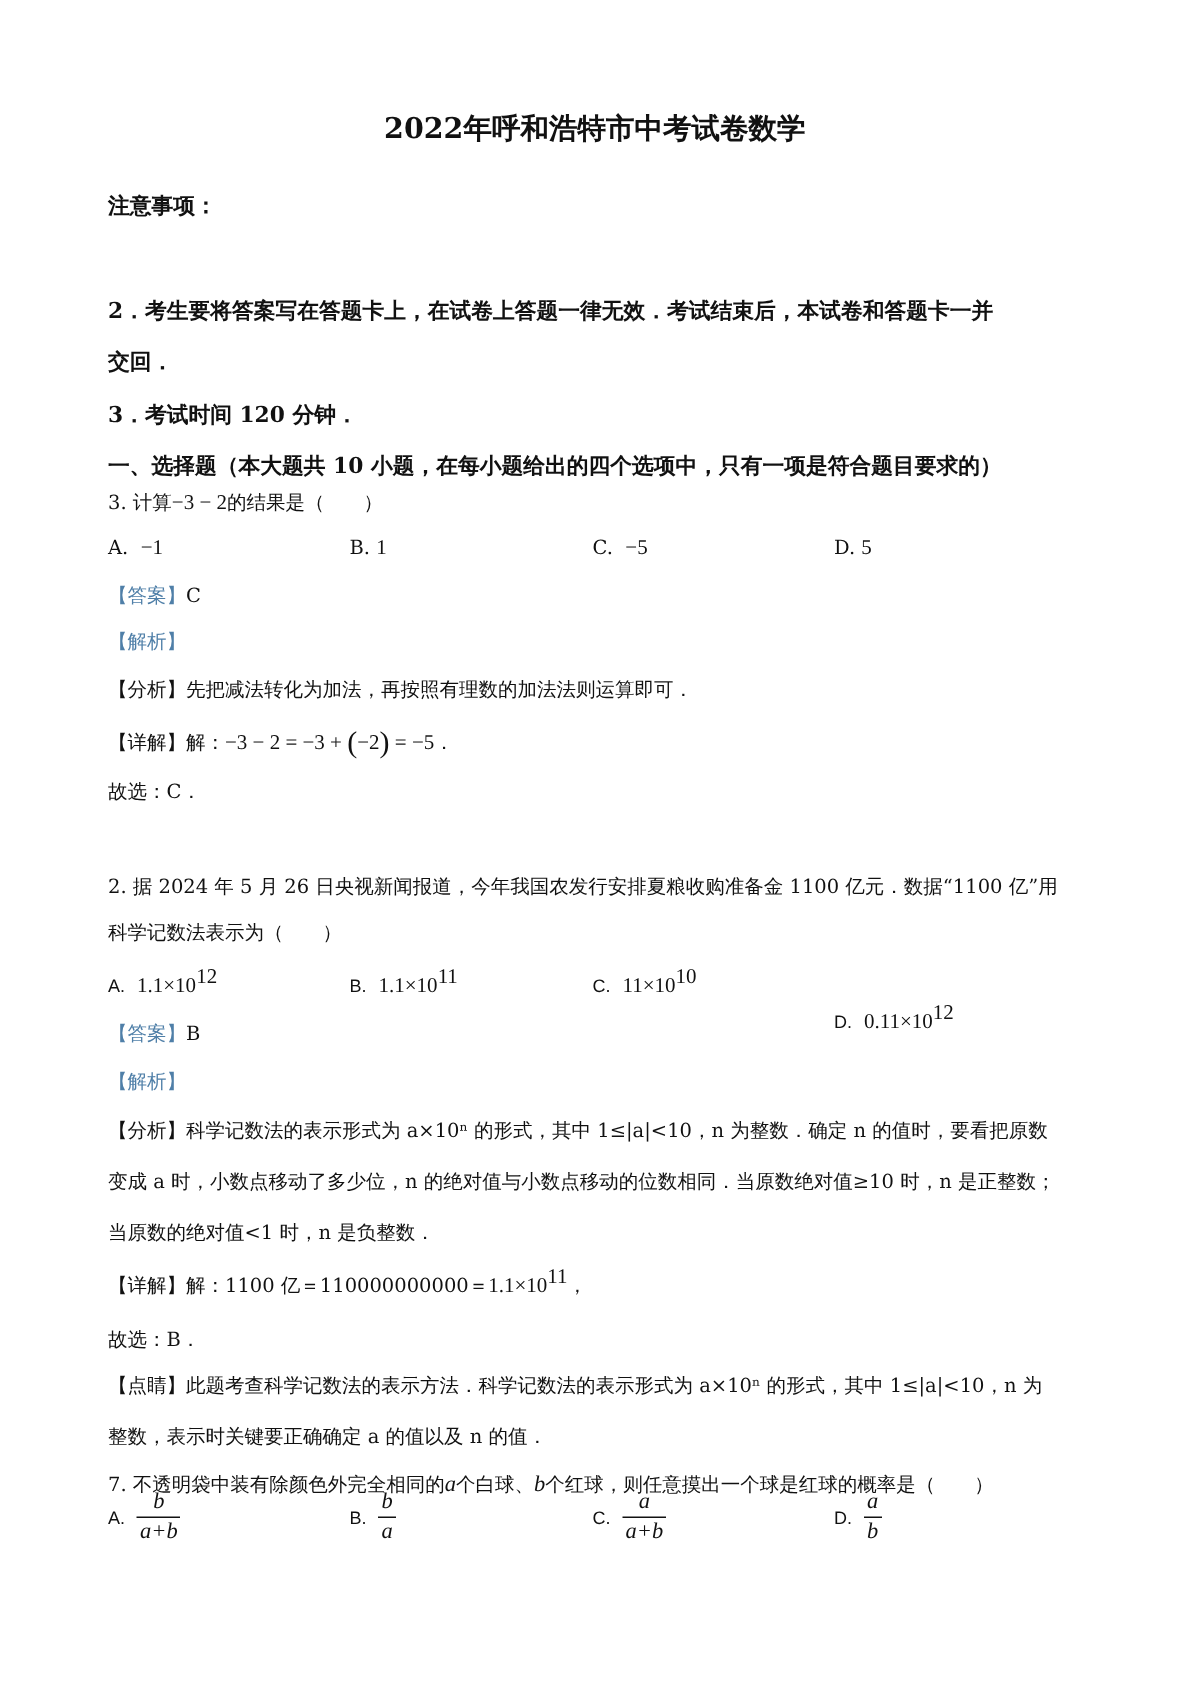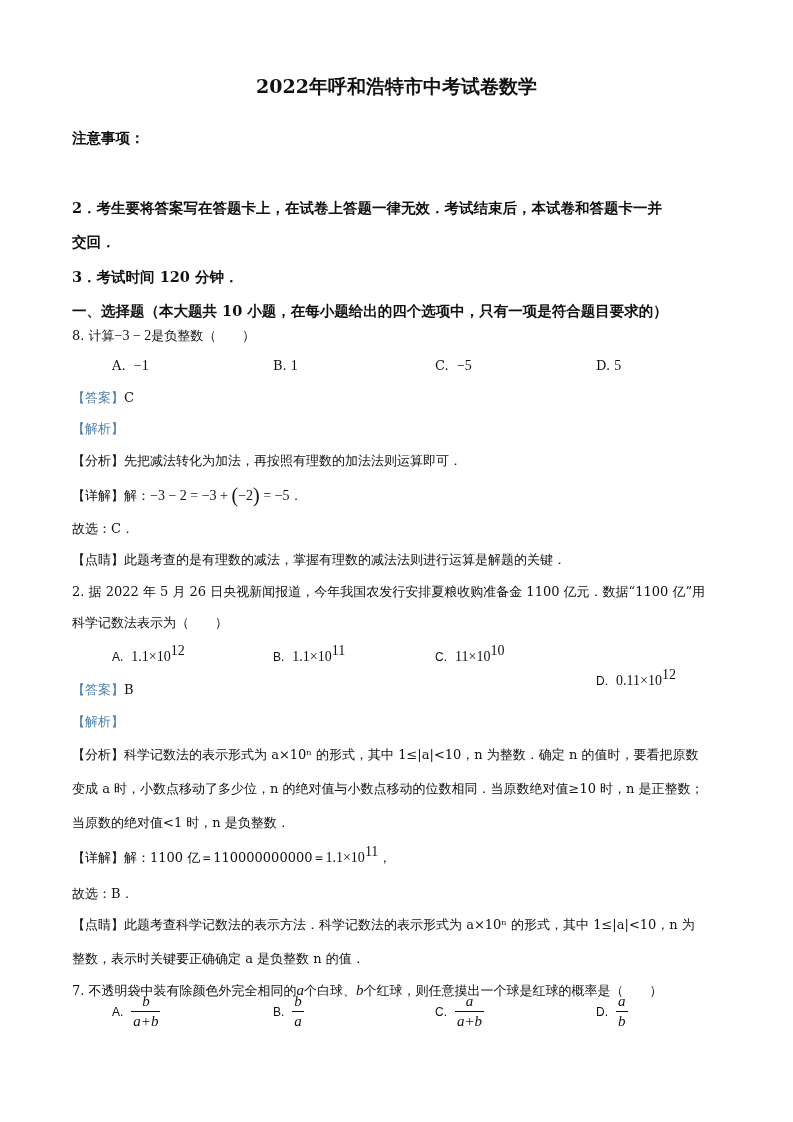--- a/index.html
+++ b/index.html
@@ -11,21 +11,21 @@
   .page { position: absolute; left: 0; top: 0; width: 793px; height: 1122px; }
   .line { position: absolute; left: 72px; white-space: nowrap; font-size: 13px; line-height: 18px; }
   .bold { font-weight: bold; font-size: 14.5px; text-align: right; }
   .title {
     position: absolute; top: 74px; left: 0; width: 793px; text-align: center;
     font-size: 19px; font-weight: bold; line-height: 24px;
   }
   .tag-blue { color: #4f7fa8; }
   .math { font-family: Liberation Serif, serif; font-size: 14px; }
   .math i, .var { font-style: italic; font-family: "Liberation Serif", serif; }
-  .opt { position: absolute; white-space: nowrap; font-size: 13px; line-height: 18px; margin-left: 40px; }
+  .opt { position: absolute; white-space: nowrap; font-size: 13px; line-height: 18px; }
   .optlbl { font-family: "Liberation Sans", sans-serif; font-size: 12px; margin-right: 8px; }
   sup { font-size: 9px; vertical-align: 6px; line-height: 0; }
   .frac { display: inline-flex; flex-direction: column; align-items: center; vertical-align: middle; font-family: "Liberation Serif", serif; font-style: italic; font-size: 15px; line-height: 17px; }
   .frac .num { padding: 0 2px 1px 2px; }
   .frac .den { border-top: 1px solid #111; padding: 1px 2px 0 2px; }
   .paren-big { font-size: 20px; vertical-align: -2px; }
 </style>
 </head>
 <body>
 
@@ -34,51 +34,50 @@
   <div class="title">2022年呼和浩特市中考试卷数学</div>
 
   <div class="line bold" style="top:129px">注意事项：</div>
   <div class="line bold" style="top:199px">2．考生要将答案写在答题卡上，在试卷上答题一律无效．考试结束后，本试卷和答题卡一并</div>
   <div class="line bold" style="top:233px">交回．</div>
   <div class="line bold" style="top:268px">3．考试时间 120 分钟．</div>
 
   <div class="line bold" style="top:302px">一、选择题（本大题共 10 小题，在每小题给出的四个选项中，只有一项是符合题目要求的）</div>
 
   <div class="line" style="top:327px">
-    <span>8. 计算</span><span class="math">−3 − 2</span><span>是负整数（　　）</span>
+    <span>3. 计算</span><span class="math">−3 − 2</span><span>的结果是（　　）</span>
   </div>
   <div class="opt" style="top:357px; left:72px"><span>A.</span>&nbsp;&nbsp;<span class="math">−1</span></div>
   <div class="opt" style="top:357px; left:233px"><span>B.</span>&nbsp;<span class="math">1</span></div>
   <div class="opt" style="top:357px; left:395px"><span>C.</span>&nbsp;&nbsp;<span class="math">−5</span></div>
   <div class="opt" style="top:357px; left:556px"><span>D.</span>&nbsp;<span class="math">5</span></div>
 
   <div class="line" style="top:389px"><span class="tag-blue">【答案】</span><span>C</span></div>
   <div class="line tag-blue" style="top:420px">【解析】</div>
   <div class="line" style="top:452px"><span>【分析】</span><span>先把减法转化为加法，再按照有理数的加法法则运算即可．</span></div>
   <div class="line" style="top:486px"><span>【详解】</span><span>解：</span><span class="math">−3 − 2 = −3 + </span><span class="math paren-big">(</span><span class="math">−2</span><span class="math paren-big">)</span><span class="math"> = −5</span><span>．</span></div>
   <div class="line" style="top:520px"><span>故选：</span><span>C．</span></div>
-  <div class="line" style="top:551px"><span>【点睛】</span><span>此题考查的是有理数的减法，掌握有理数的减法法则进行运算是解题的关键．</span></div>
 
-  <div class="line" style="top:583px">2. 据 2022 年 5 月 26 日央视新闻报道，今年我国农发行安排夏粮收购准备金 1100 亿元．数据“1100 亿”用</div>
+  <div class="line" style="top:583px">2. 据 2024 年 5 月 26 日央视新闻报道，今年我国农发行安排夏粮收购准备金 1100 亿元．数据“1100 亿”用</div>
   <div class="line" style="top:614px">科学记数法表示为（　　）</div>
 
   <div class="opt" style="top:648px; left:72px"><span class="optlbl">A.</span><span class="math">1.1×10</span><sup class="math">12</sup></div>
   <div class="opt" style="top:648px; left:233px"><span class="optlbl">B.</span><span class="math">1.1×10</span><sup class="math">11</sup></div>
   <div class="opt" style="top:648px; left:395px"><span class="optlbl">C.</span><span class="math">11×10</span><sup class="math">10</sup></div>
   <div class="opt" style="top:672px; left:556px"><span class="optlbl">D.</span><span class="math">0.11×10</span><sup class="math">12</sup></div>
 
   <div class="line" style="top:681px"><span class="tag-blue">【答案】</span><span>B</span></div>
   <div class="line tag-blue" style="top:713px">【解析】</div>
   <div class="line" style="top:746px"><span>【分析】</span><span>科学记数法的表示形式为 a×10ⁿ 的形式，其中 1≤|a|&lt;10，n 为整数．确定 n 的值时，要看把原数</span></div>
   <div class="line" style="top:780px">变成 a 时，小数点移动了多少位，n 的绝对值与小数点移动的位数相同．当原数绝对值≥10 时，n 是正整数；</div>
   <div class="line" style="top:814px">当原数的绝对值&lt;1 时，n 是负整数．</div>
   <div class="line" style="top:849px"><span>【详解】</span><span>解：1100 亿＝110000000000＝</span><span class="math">1.1×10</span><sup class="math">11</sup><span>，</span></div>
   <div class="line" style="top:885px"><span>故选：</span><span>B．</span></div>
   <div class="line" style="top:916px"><span>【点睛】</span><span>此题考查科学记数法的表示方法．科学记数法的表示形式为 a×10ⁿ 的形式，其中 1≤|a|&lt;10，n 为</span></div>
-  <div class="line" style="top:950px">整数，表示时关键要正确确定 a 是负整数 n 的值．</div>
+  <div class="line" style="top:950px">整数，表示时关键要正确确定 a 的值以及 n 的值．</div>
 
   <div class="line" style="top:981px"><span>7. 不透明袋中装有除颜色外完全相同的</span><span class="var" style="font-size:15px">a</span><span>个白球、</span><span class="var" style="font-size:15px">b</span><span>个红球，则任意摸出一个球是红球的概率是（　　）</span></div>
 
   <div class="opt" style="top:993px; left:72px"><span class="optlbl" style="vertical-align:middle">A.</span><span class="frac">
         <span class="num">b</span>
         <span class="den">a+b</span>
       </span></div>
   <div class="opt" style="top:993px; left:233px"><span class="optlbl" style="vertical-align:middle">B.</span><span class="frac">
         <span class="num">b</span>
         <span class="den">a</span>

